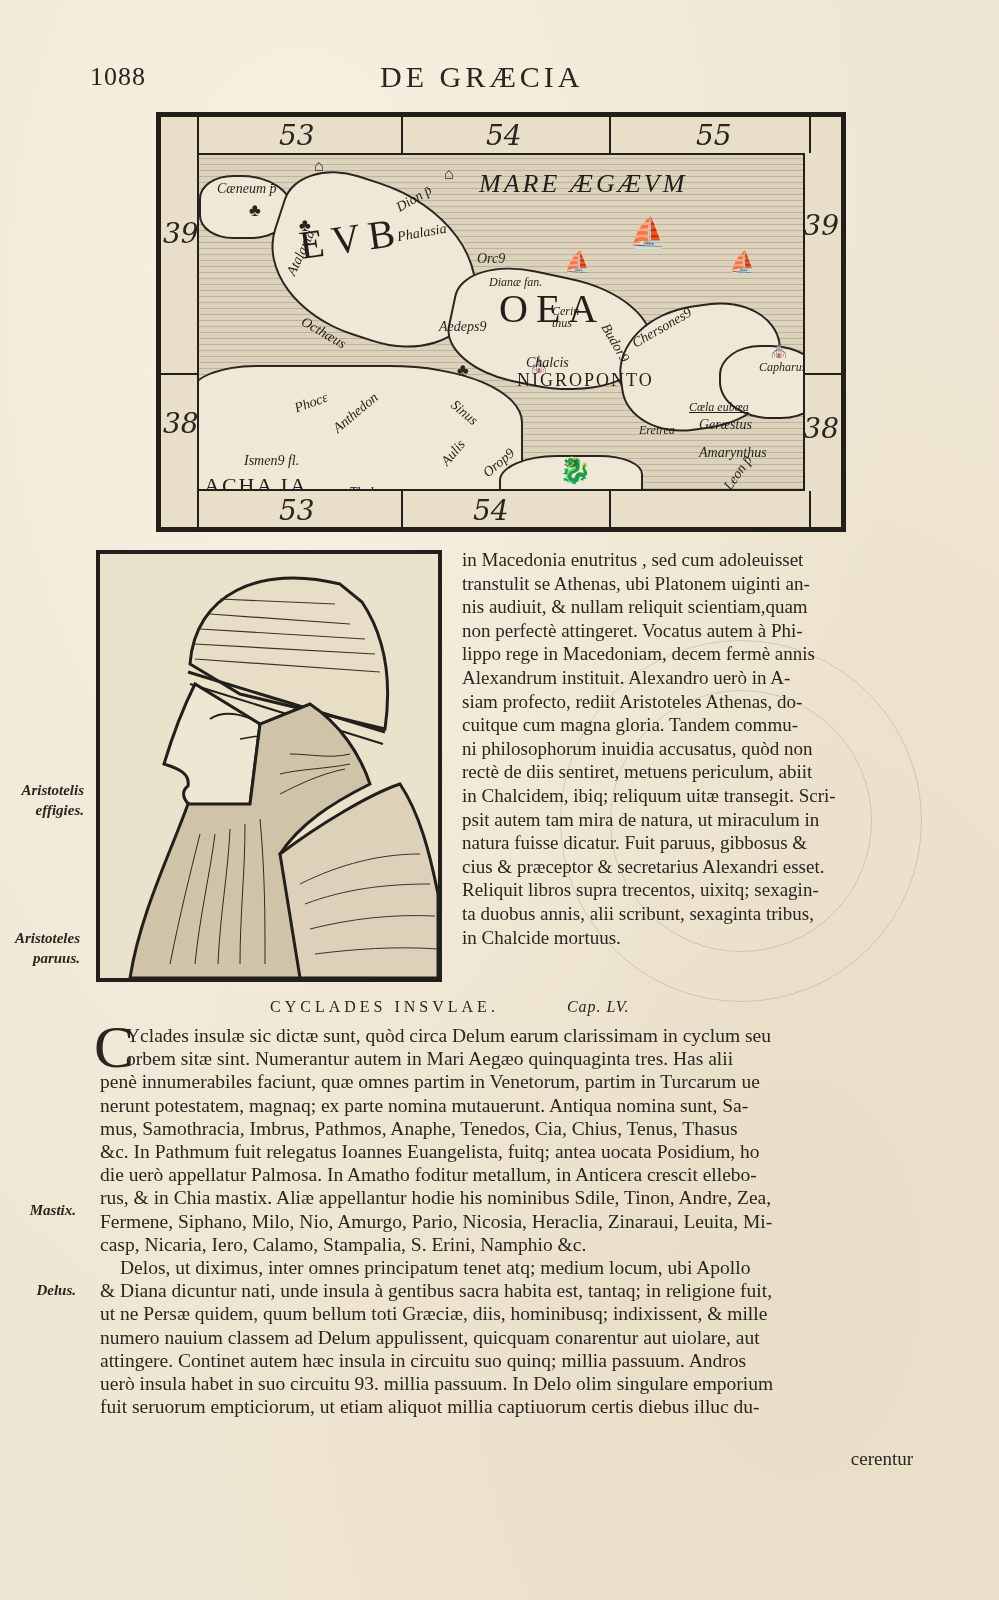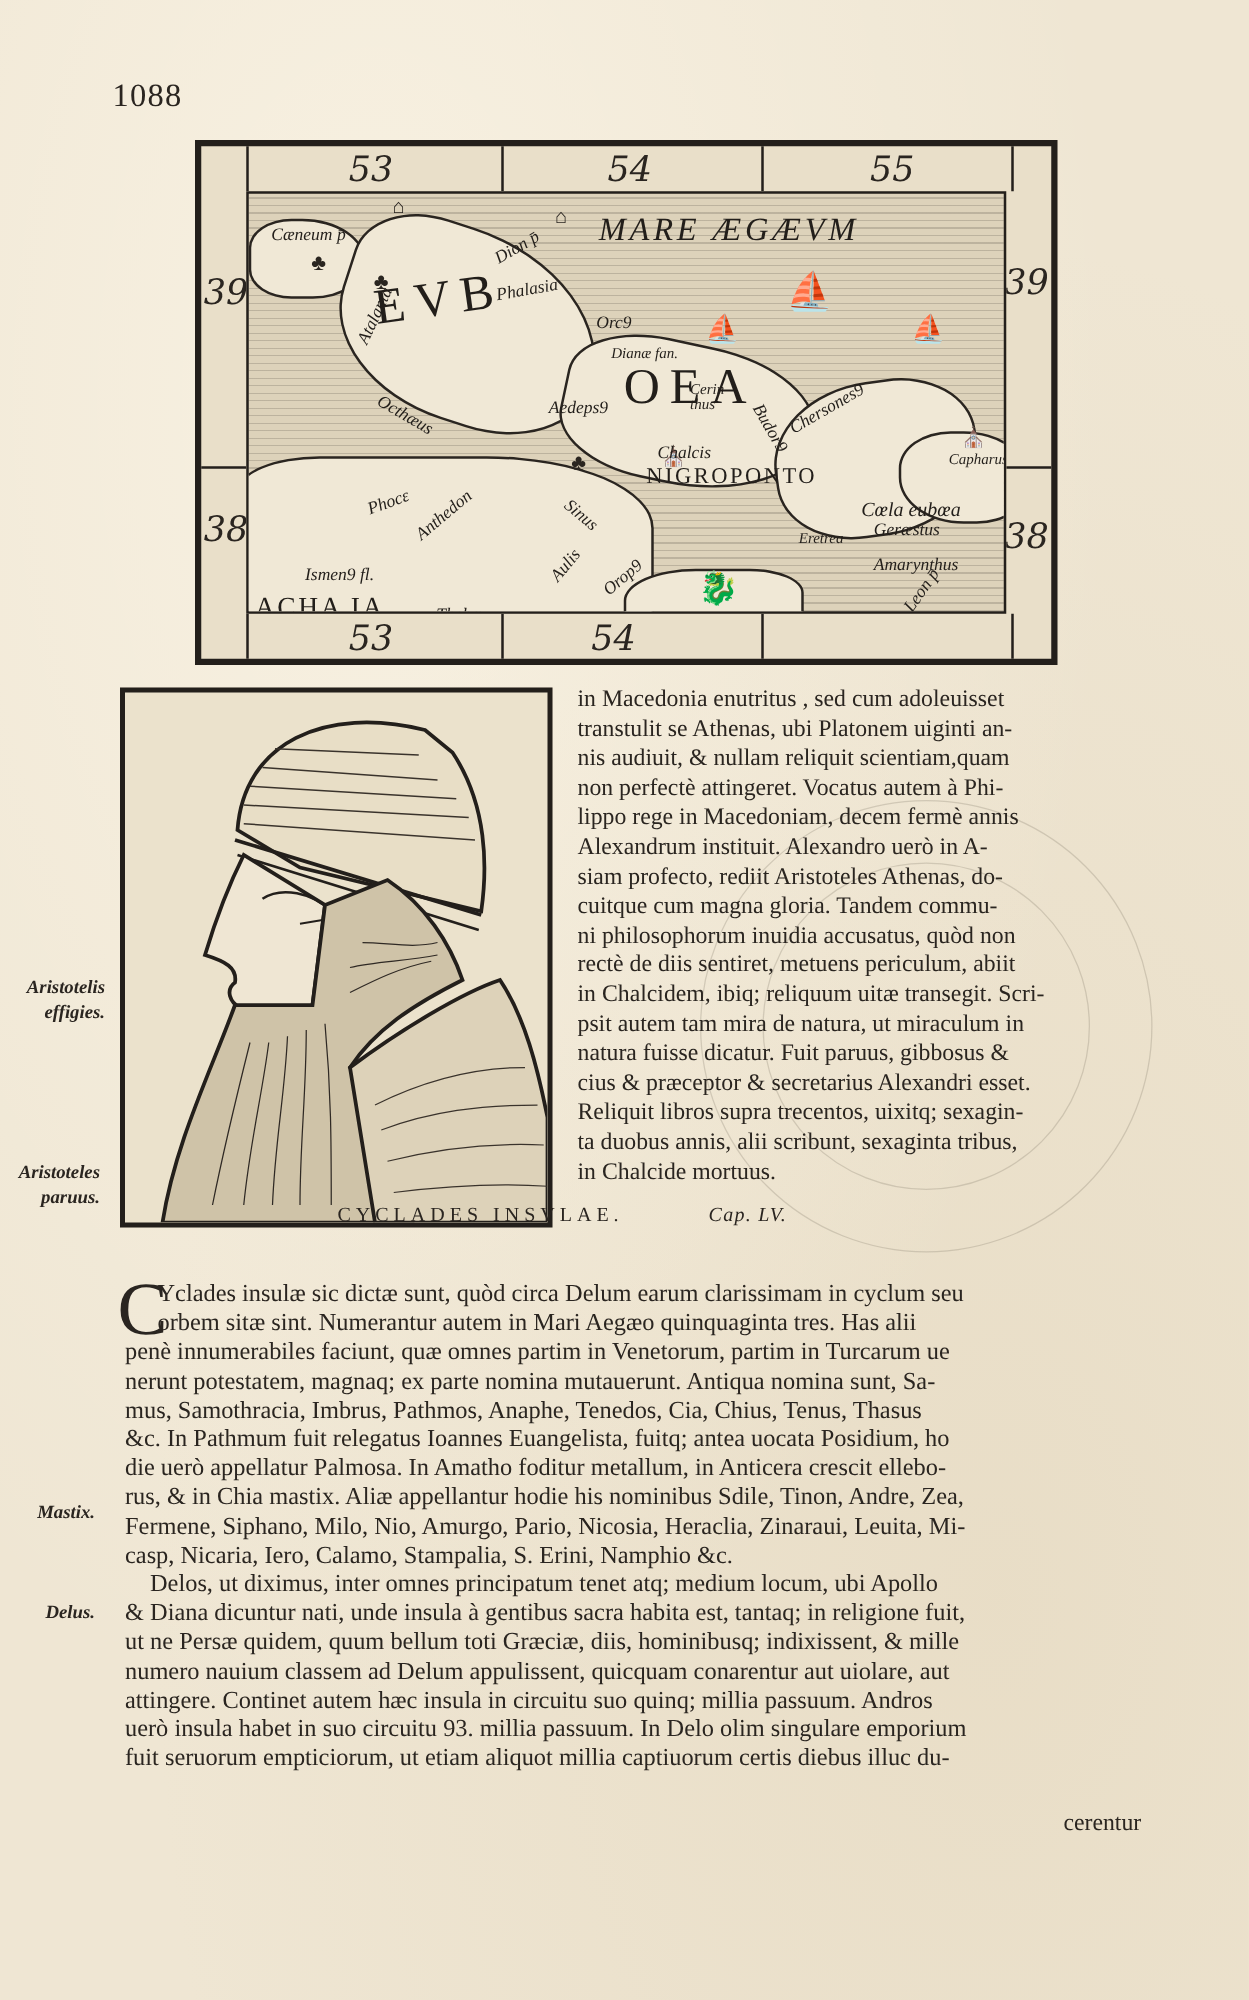--- a/index.html
+++ b/index.html
@@ -54,39 +54,40 @@
       border: 4px solid #231f1b; box-sizing: border-box; background: #ebe2cc; overflow: hidden;
     }
     .portrait svg { position: absolute; left: 0; top: 0; }
 
     
     .margin { position: absolute; font-style: italic; font-weight: bold; font-size: 15px; line-height: 20px; text-align: right; }
 
     
     .col-text { position: absolute; left: 462px; top: 548px; width: 460px; font-size: 19px; line-height: 23.6px; }
     .col-text .line { white-space: nowrap; display: block; }
-    .chapter-head { position: absolute; left: 270px; top: 964px; font-size: 16px; letter-spacing: 4px; }
+    .chapter-head { position: absolute; left: 270px; top: 998px; font-size: 16px; letter-spacing: 4px; }
     .chapter-head .cap { margin-left: 60px; font-style: italic; letter-spacing: 1px; }
     .body-text { position: absolute; left: 100px; top: 1024px; width: 820px; font-size: 19.5px; line-height: 23.2px; }
     .body-text .line { white-space: nowrap; display: block; }
     .dropcap { position: absolute; left: 94px; top: 1020px; font-size: 60px; line-height: 54px; }
     .indent { padding-left: 20px; }
     .first-lines { padding-left: 26px; }
     .catchword { position: absolute; right: 86px; top: 1448px; font-size: 19px; }
     .stain { position: absolute; border-radius: 50%; border: 1px solid rgba(120,110,95,0.25); }
   </style>
 </head>
 <body>
 
 <div class="page">
 
   <div class="stain" style="left:560px;top:640px;width:360px;height:360px;"></div>
   <div class="stain" style="left:610px;top:690px;width:260px;height:260px;"></div>
 
   <div class="folio">1088</div>
+  <div class="running-head">DE GRÆCIA</div>
 
   <div class="map">
 
     <div class="vline" style="left:36px;top:0;height:36px;"></div>
     <div class="vline" style="left:240px;top:0;height:36px;"></div>
     <div class="vline" style="left:448px;top:0;height:36px;"></div>
     <div class="vline" style="left:648px;top:0;height:36px;"></div>
     <div class="vline" style="left:36px;bottom:0;height:36px;"></div>
     <div class="vline" style="left:240px;bottom:0;height:36px;"></div>
     <div class="vline" style="left:448px;bottom:0;height:36px;"></div>
@@ -143,21 +144,21 @@
       <span class="place" style="left:353px;top:150px;font-size:12px;width:30px;white-space:normal;line-height:12px;">Cerin thus</span>
       <span class="place" style="left:240px;top:164px;">Aedeps9</span>
       <span class="place" style="left:100px;top:170px;transform:rotate(30deg);">Octhæus</span>
       <span class="place" style="left:395px;top:180px;transform:rotate(60deg);">Budor9</span>
       <span class="place" style="left:430px;top:165px;transform:rotate(-30deg);">Chersones9</span>
       <span class="place" style="left:327px;top:200px;">Chalcis</span>
       <span class="place" style="left:560px;top:205px;font-size:12px;">Capharus</span>
       <span class="place" style="left:95px;top:240px;transform:rotate(-20deg);">Phocɛ</span>
       <span class="place" style="left:130px;top:250px;transform:rotate(-40deg);">Anthedon</span>
       <span class="place" style="left:250px;top:250px;transform:rotate(40deg);">Sinus</span>
-      <span class="place" style="left:490px;top:245px;font-size:16px;">Cœla eubœa</span>
+      <span class="place" style="left:490px;top:245px;font-size:12px;text-decoration:underline;">Cœla eubœa</span>
       <span class="place" style="left:500px;top:262px;">Geræstus</span>
       <span class="place" style="left:440px;top:268px;font-size:12px;">Eretrea</span>
       <span class="place" style="left:500px;top:290px;">Amarynthus</span>
       <span class="place" style="left:240px;top:290px;transform:rotate(-50deg);">Aulis</span>
       <span class="place" style="left:282px;top:300px;transform:rotate(-40deg);">Orop9</span>
       <span class="place" style="left:45px;top:298px;">Ismen9 fl.</span>
       <span class="place" style="left:150px;top:330px;">Thebæ</span>
       <span class="place" style="left:520px;top:310px;transform:rotate(-55deg);">Leon p̄</span>
     </div>
   </div>

